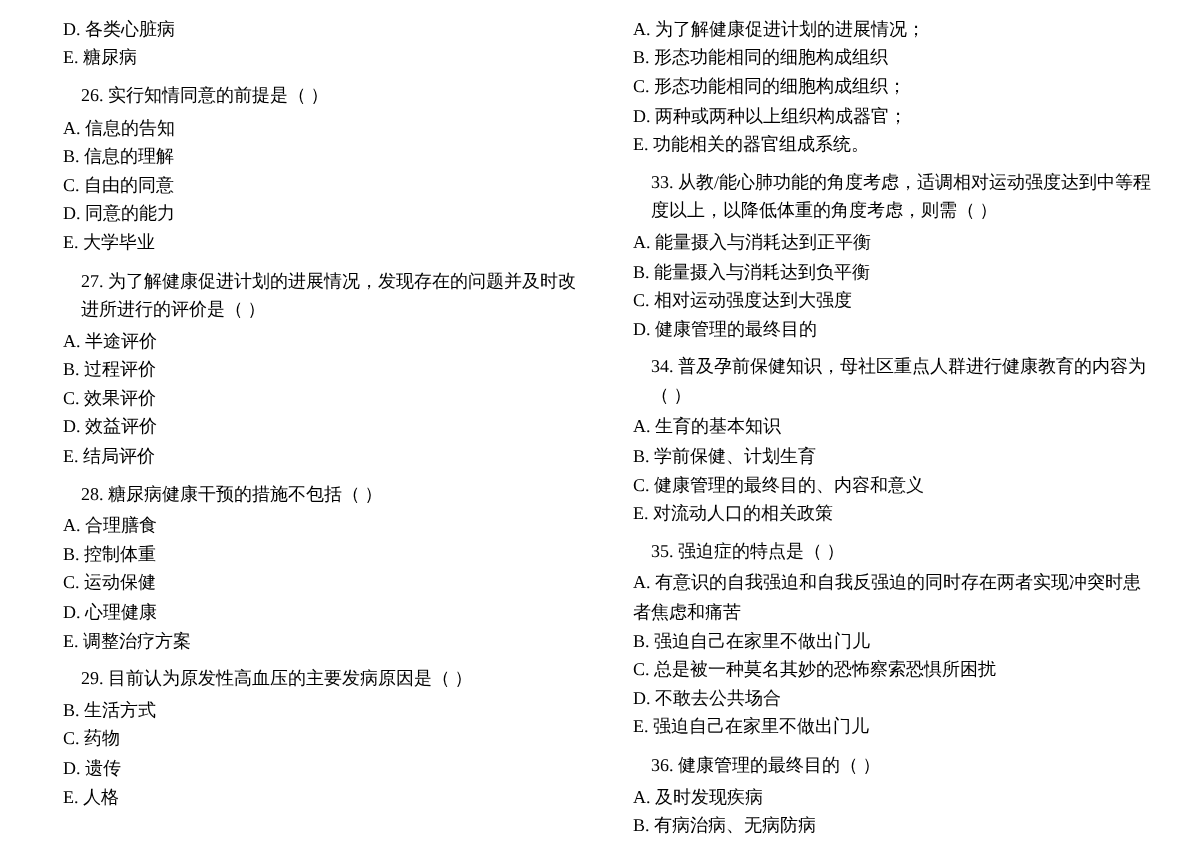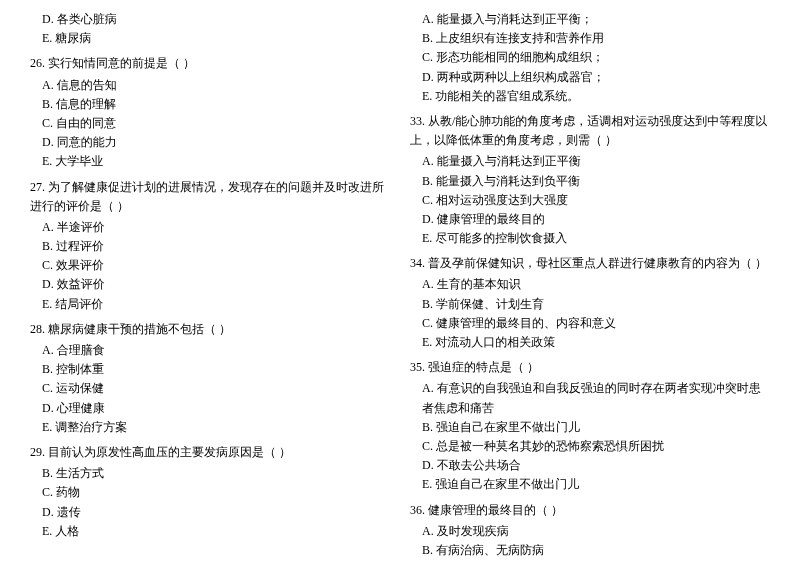--- a/index.html
+++ b/index.html
@@ -28,20 +28,21 @@
       flex: 1;
       line-height: 1.6;
     }
     .question {
       margin-bottom: 6px;
     }
     .question-title {
       font-weight: normal;
       text-indent: 0;
       margin-bottom: 2px;
+      margin-left: 24px;
     }
     .option {
       padding-left: 12px;
       display: block;
     }
   </style>
 </head>
 <body>
 
 <div class="page-container">
@@ -87,34 +88,33 @@
         <span class="option">C. 药物</span>
         <span class="option">D. 遗传</span>
         <span class="option">E. 人格</span>
       </div>
 
     </div>
 
     <div class="column">
 
       <div class="question">
-        <span class="option">A. 能量摄入与消耗达到正平衡；</span>
-        <span class="option">B. 上皮组织有连接支持和营养作用</span>
+        <span class="option">A. 为了解健康促进计划的进展情况；</span>
+        <span class="option">B. 形态功能相同的细胞构成组织</span>
         <span class="option">C. 形态功能相同的细胞构成组织；</span>
         <span class="option">D. 两种或两种以上组织构成器官；</span>
         <span class="option">E. 功能相关的器官组成系统。</span>
       </div>
 
       <div class="question">
         <div class="question-title">33. 从教/能心肺功能的角度考虑，适调相对运动强度达到中等程度以上，以降低体重的角度考虑，则需（    ）</div>
         <span class="option">A. 能量摄入与消耗达到正平衡</span>
         <span class="option">B. 能量摄入与消耗达到负平衡</span>
         <span class="option">C. 相对运动强度达到大强度</span>
         <span class="option">D. 健康管理的最终目的</span>
-        <span class="option">E. 尽可能多的控制饮食摄入</span>
       </div>
 
       <div class="question">
         <div class="question-title">34. 普及孕前保健知识，母社区重点人群进行健康教育的内容为（    ）</div>
         <span class="option">A. 生育的基本知识</span>
         <span class="option">B. 学前保健、计划生育</span>
         <span class="option">C. 健康管理的最终目的、内容和意义</span>
         <span class="option">E. 对流动人口的相关政策</span>
       </div>
 

